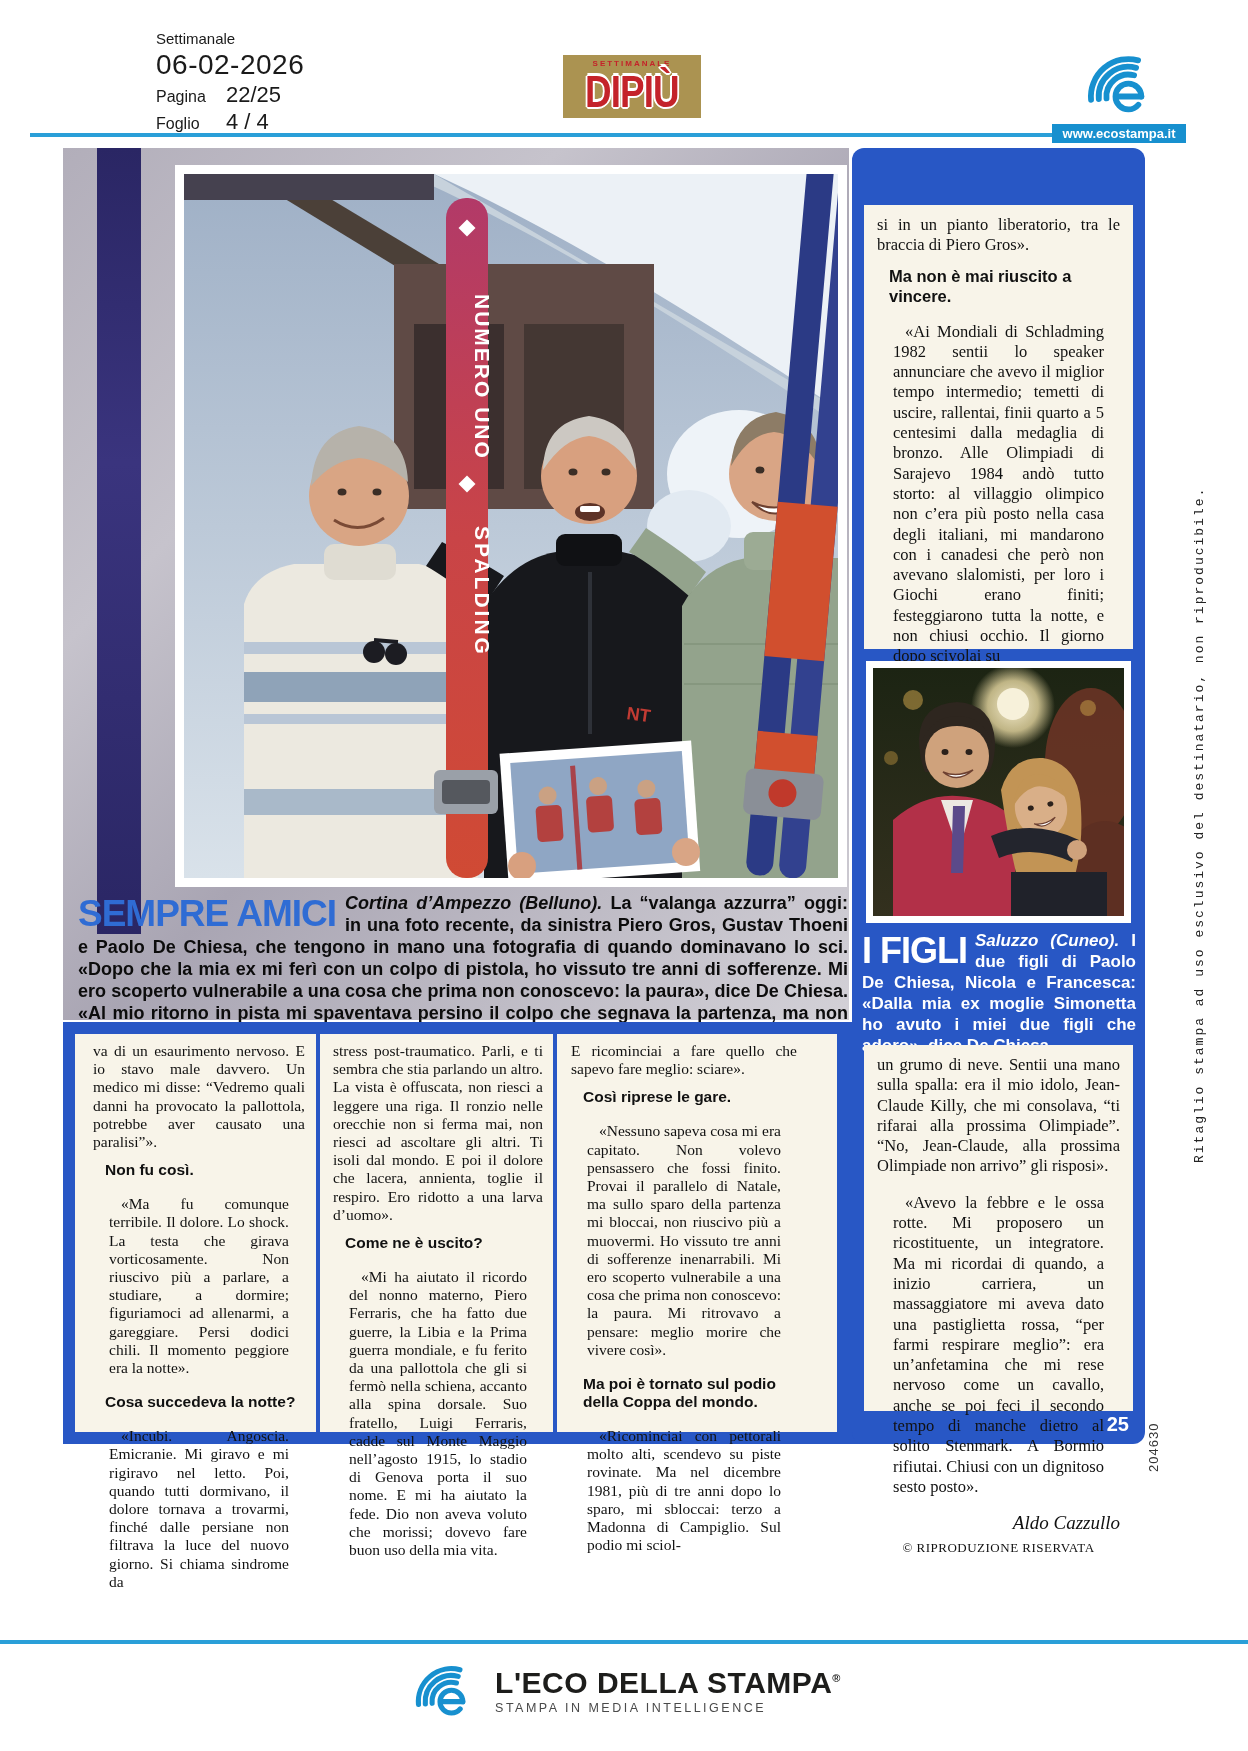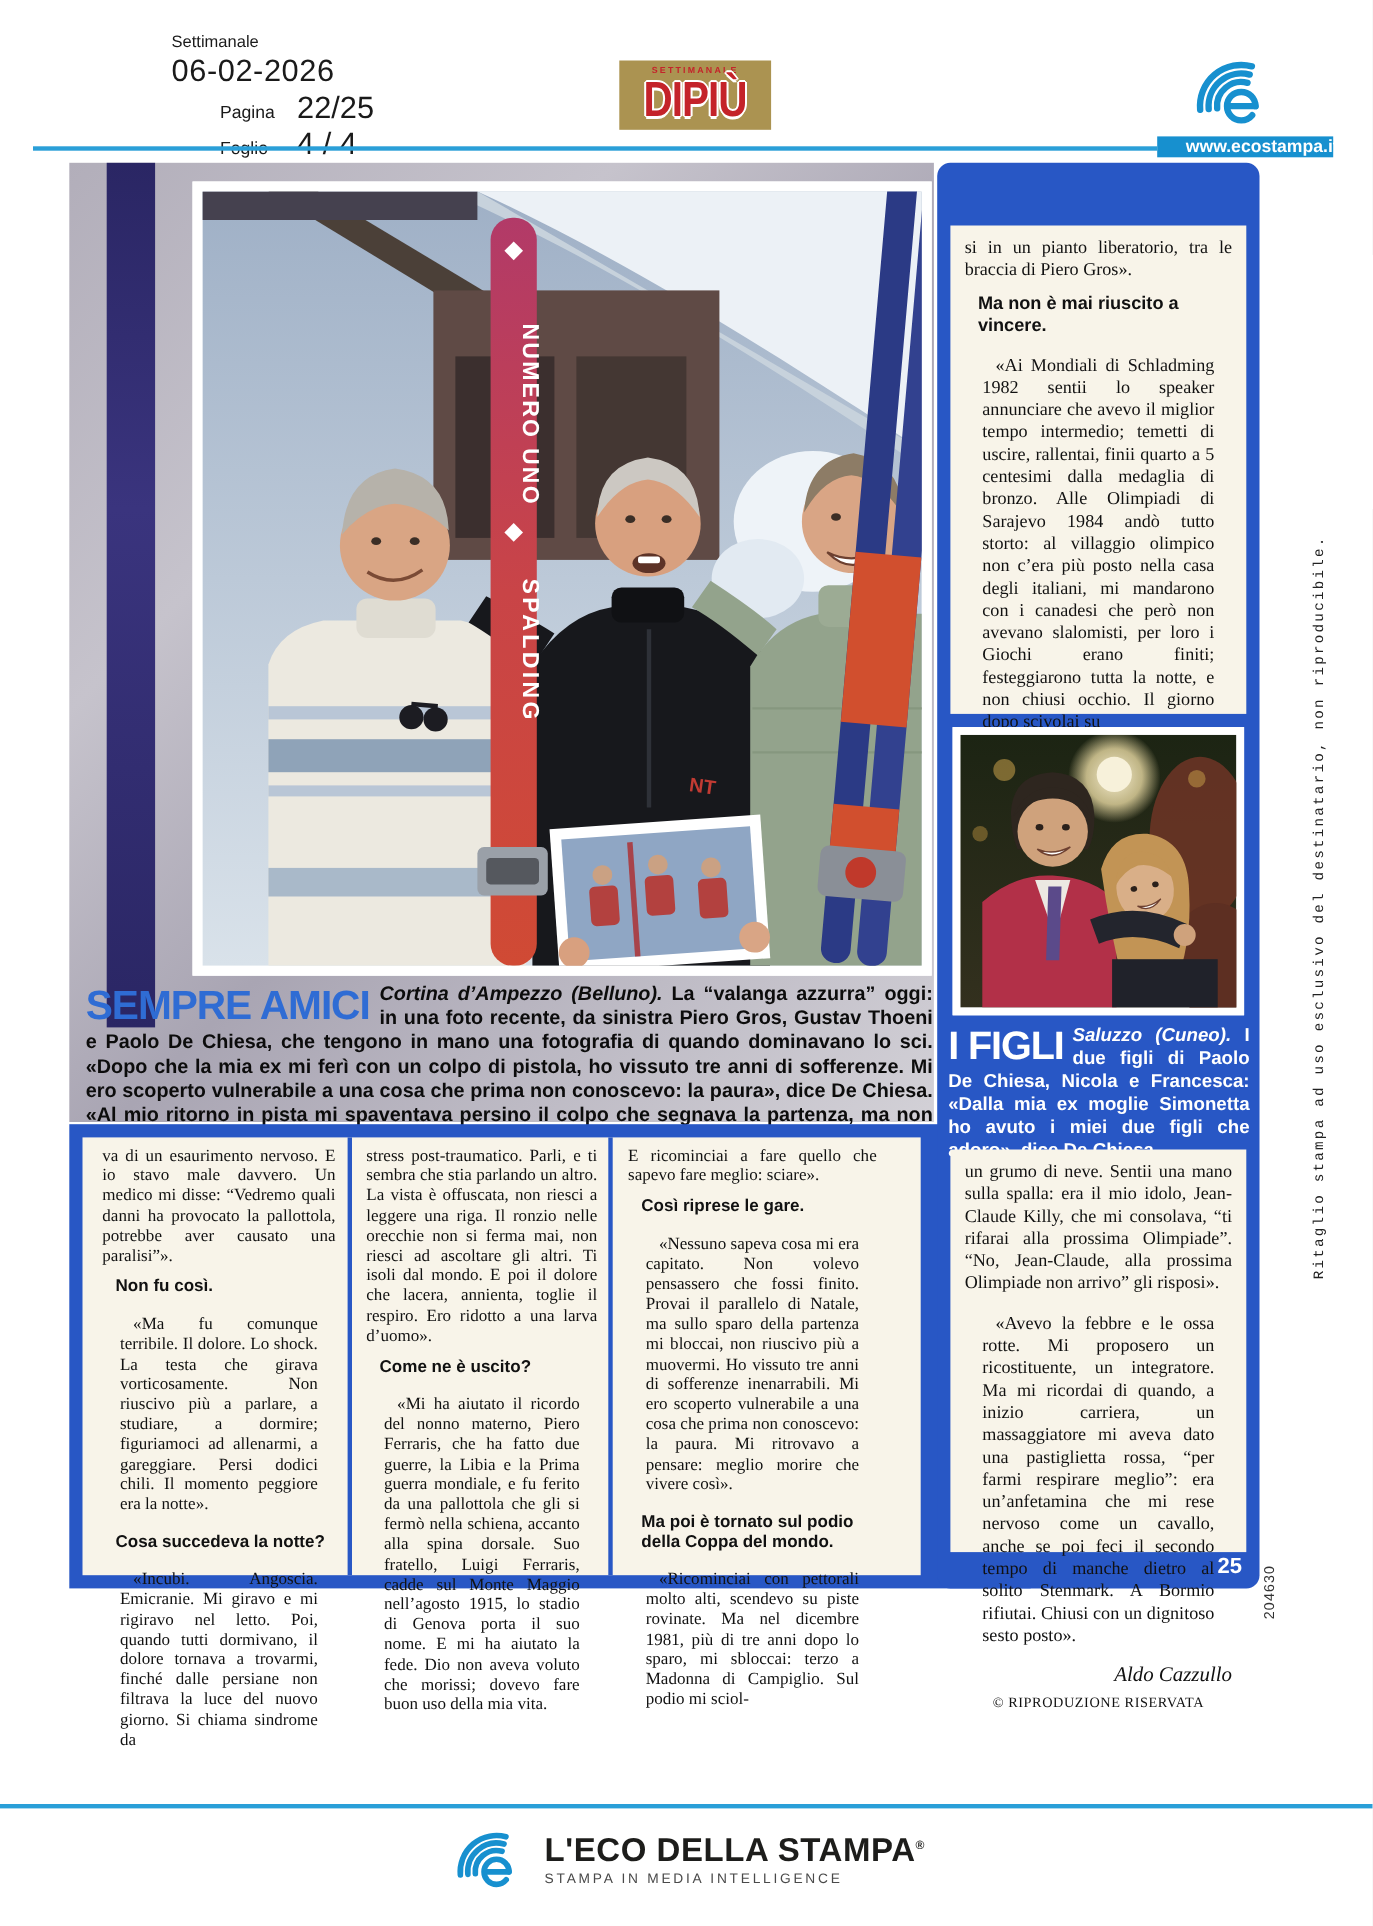--- a/index.html
+++ b/index.html
@@ -3,32 +3,32 @@
 <meta charset="utf-8">
 <style>
   html,body{margin:0;padding:0;background:#e9e9e9;}
   .page{position:relative;width:1248px;height:1751px;background:#ffffff;margin:0 auto;
         font-family:"Liberation Sans",sans-serif;overflow:hidden;}
 
   
   .hdr-left{position:absolute;left:156px;top:30px;color:#1a1a1a;}
   .hdr-period{font-size:15px;}
   .hdr-date{font-size:28px;letter-spacing:.5px;margin-top:2px;}
-  .hdr-row{display:flex;align-items:baseline;margin-top:1px;margin-left:44px;}
+  .hdr-row{display:flex;align-items:baseline;margin-top:1px;}
   .hdr-lbl{font-size:16px;width:70px;}
-  .hdr-val{font-size:28px;}
+  .hdr-val{font-size:22px;}
   .dipiu{position:absolute;left:563px;top:55px;width:138px;height:63px;background:#ab9351;
          display:flex;flex-direction:column;align-items:center;justify-content:flex-start;}
   .dipiu-top{font-size:8px;font-weight:bold;color:#c4232a;letter-spacing:2px;margin-top:4px;}
   .dipiu-main{font-size:40px;font-weight:bold;color:#c4232a;line-height:46px;letter-spacing:-1px;
         transform:scaleY(1.12) scaleX(.92);
         text-shadow:-2px 0 #fff,2px 0 #fff,0 -2px #fff,0 2px #fff,-1px -1px #fff,1px 1px #fff,-1px 1px #fff,1px -1px #fff;}
   .eco-top{position:absolute;left:1078px;top:42px;width:84px;height:78px;}
   .eco-bar{position:absolute;left:1052px;top:124px;width:134px;height:19px;background:#1790cf;
-           color:#fff;font-size:16px;font-weight:bold;text-align:center;line-height:19px;padding-left:26px;}
+           color:#fff;font-size:13px;font-weight:bold;text-align:center;line-height:19px;}
   .hdr-rule{position:absolute;left:30px;top:133px;width:1022px;height:4px;background:#2a9fd8;}
 
   
   .photo-zone{position:absolute;left:63px;top:148px;width:786px;height:872px;
       background:linear-gradient(135deg,#b2aeba 0%,#c6c3cc 30%,#a9a5b3 55%,#d3d1d7 100%);}
   .navy-bar{position:absolute;left:34px;top:0;width:44px;height:786px;
       background:linear-gradient(180deg,#2a2664,#3a347e 40%,#2a2664);}
   .main-photo-frame{position:absolute;left:112px;top:17px;width:672px;height:722px;
       background:#fff;padding:0;box-sizing:border-box;border:9px solid #fff;}
   .main-photo-frame svg{display:block;width:654px;height:704px;}

